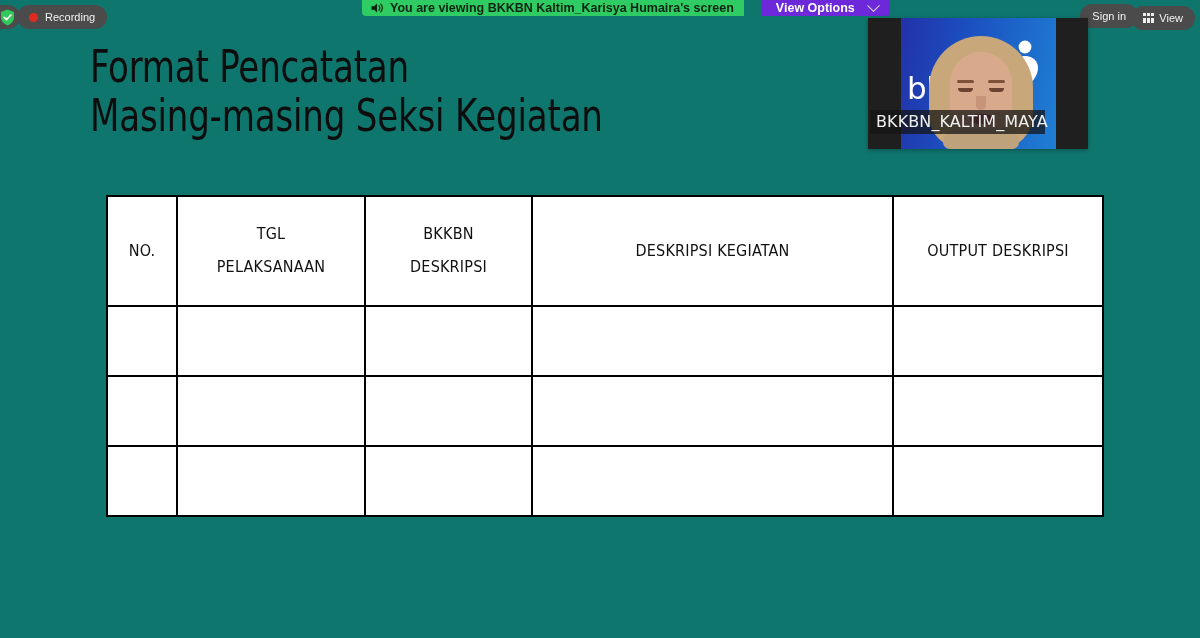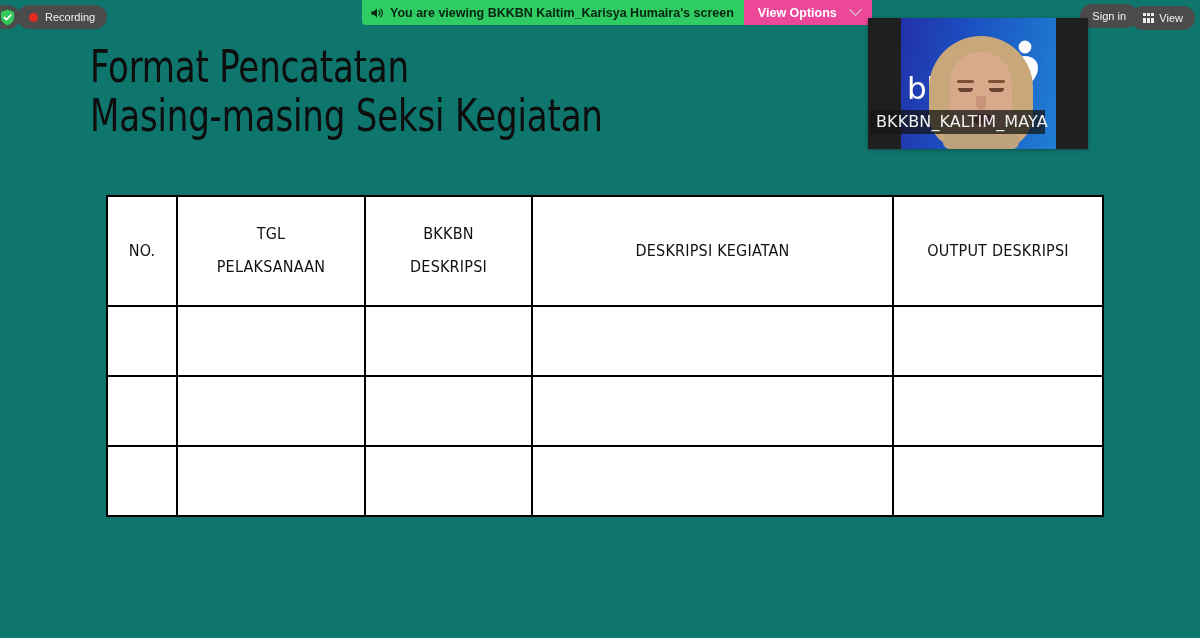--- a/index.html
+++ b/index.html
@@ -119,21 +119,21 @@
     border-radius: 50%;
     background: #e02b20;
     flex: none;
   }
 
   
   #viewing-group {
     position: absolute;
     left: 362px;
     top: 0;
-    height: 25px;
+    height: 16px;
     display: flex;
     align-items: stretch;
     border-radius: 0 0 4px 4px;
     overflow: hidden;
   }
 
   #viewing-banner {
     display: flex;
     align-items: center;
     gap: 6px;
@@ -142,27 +142,28 @@
     font-size: 12.5px;
     font-weight: bold;
     padding: 0 10px 0 9px;
     white-space: nowrap;
   }
 
   #view-options-btn {
     display: flex;
     align-items: center;
     gap: 14px;
-    background: #ec4899;
+    background: #6d28d9;
     color: #ffffff;
     font-size: 12.5px;
     font-weight: bold;
     padding: 0 12px 0 14px;
     white-space: nowrap;
     cursor: pointer;
+    margin-left: 18px;
   }
 
   .chevron-down {
     display: inline-block;
     width: 9px;
     height: 9px;
     border-right: 1.8px solid #d8d8d8;
     border-bottom: 1.8px solid #d8d8d8;
     transform: rotate(45deg) translate(-2px, -2px);
   }

